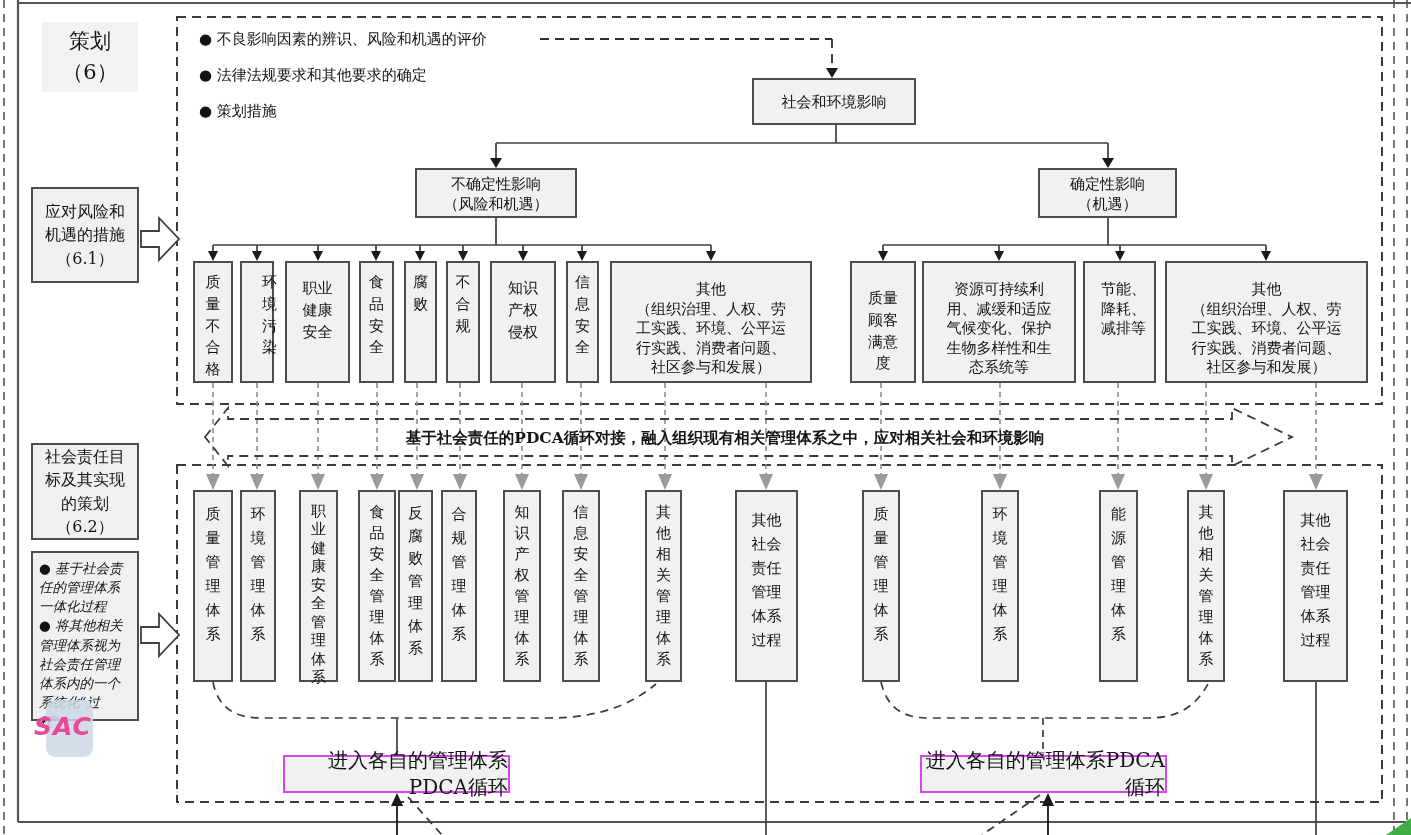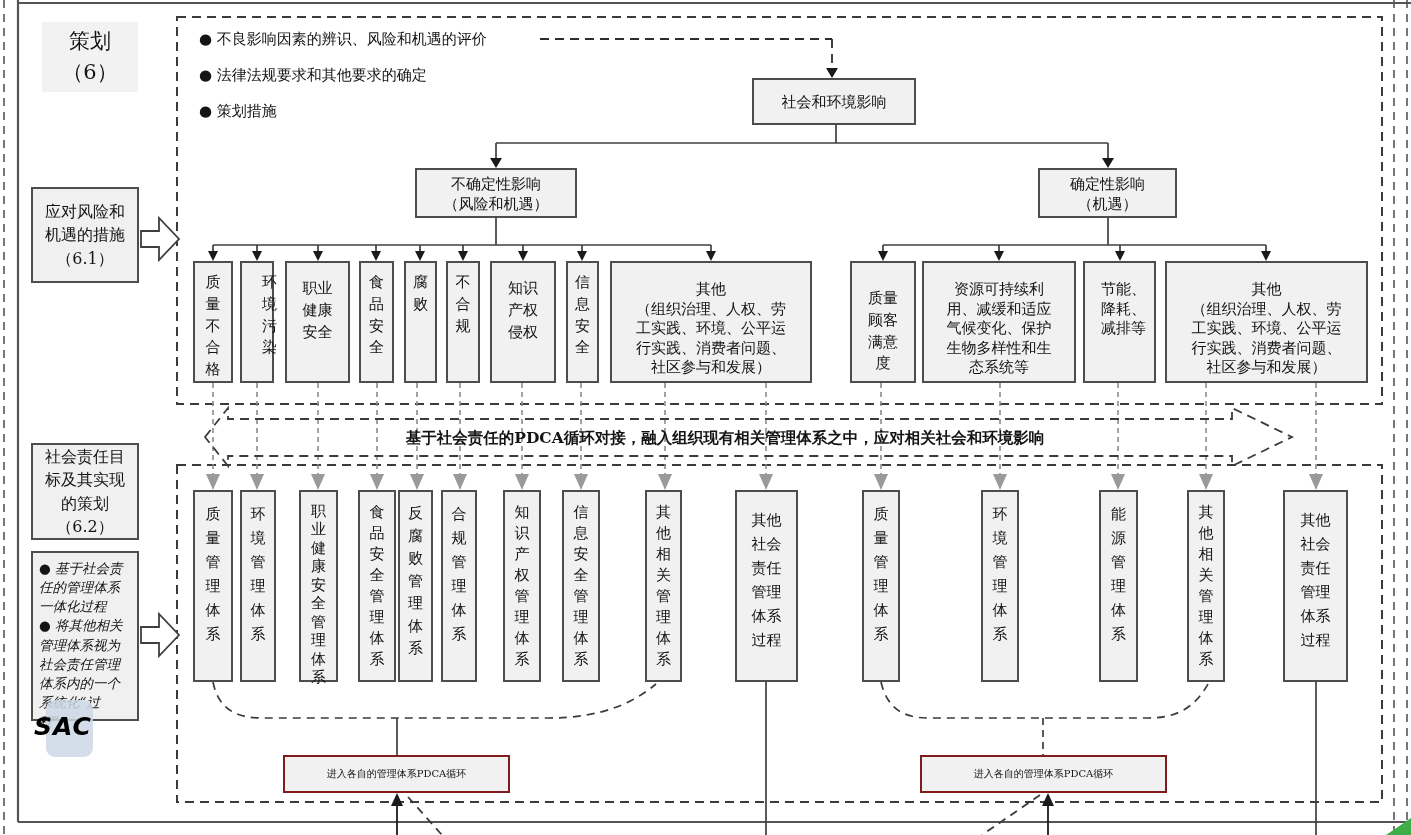--- a/index.html
+++ b/index.html
@@ -16,25 +16,25 @@
   .tall .col2{line-height:1.6;}
   .htxt{display:block;white-space:pre-line;line-height:1.3;text-align:center;padding-top:3px;}
   .ctr{align-items:center;padding-top:0;}
   .planbox{position:absolute;box-sizing:border-box;background:#f2f2f2;display:flex;align-items:center;justify-content:center;
            font-size:21px;line-height:1.5;white-space:pre-line;text-align:center;}
   .sidebox{position:absolute;box-sizing:border-box;background:#f0f0f0;border:2px solid #4d4d4d;display:flex;align-items:center;
            justify-content:center;font-size:16px;line-height:1.45;white-space:pre-line;text-align:center;}
   .notes{font-size:13.5px;line-height:1.42;text-align:left;align-items:flex-start;justify-content:flex-start;padding:6px 4px 0 6px;font-style:italic;}
   .bullet{position:absolute;font-size:15px;white-space:nowrap;}
   .bannertxt{position:absolute;font-size:15.5px;font-weight:600;text-align:center;white-space:nowrap;}
-  .pdca{position:absolute;box-sizing:border-box;background:#f1f1f1;border:2px solid #7f1d1d;display:flex;align-items:center;
-        justify-content:center;font-size:10px;}
+  .pdca{position:absolute;box-sizing:border-box;background:#f1f1f1;border:2px solid #d946ef;display:flex;align-items:center;
+        justify-content:center;font-size:20px;text-align:right;}
   .logoblob{position:absolute;left:46px;top:700px;width:47px;height:57px;background:#cdd8e8;border-radius:9px;opacity:.85;}
   .logotext{position:absolute;left:34px;top:712px;width:62px;font-family:"DejaVu Sans","Liberation Sans",sans-serif;
-            font-style:italic;font-weight:800;font-size:25px;letter-spacing:1px;color:#000000;}
+            font-style:italic;font-weight:800;font-size:25px;letter-spacing:1px;color:#ec4899;}
 </style>
 </head>
 <body>
 
 <div id="stage">
 
   <svg width="1411" height="835" viewBox="0 0 1411 835">
     <g stroke="#555" fill="none">
       <line x1="4" y1="0" x2="4" y2="835" stroke-width="1.6" stroke-dasharray="8,6"></line>
       <line x1="18" y1="0" x2="18" y2="822" stroke-width="2.2"></line>

